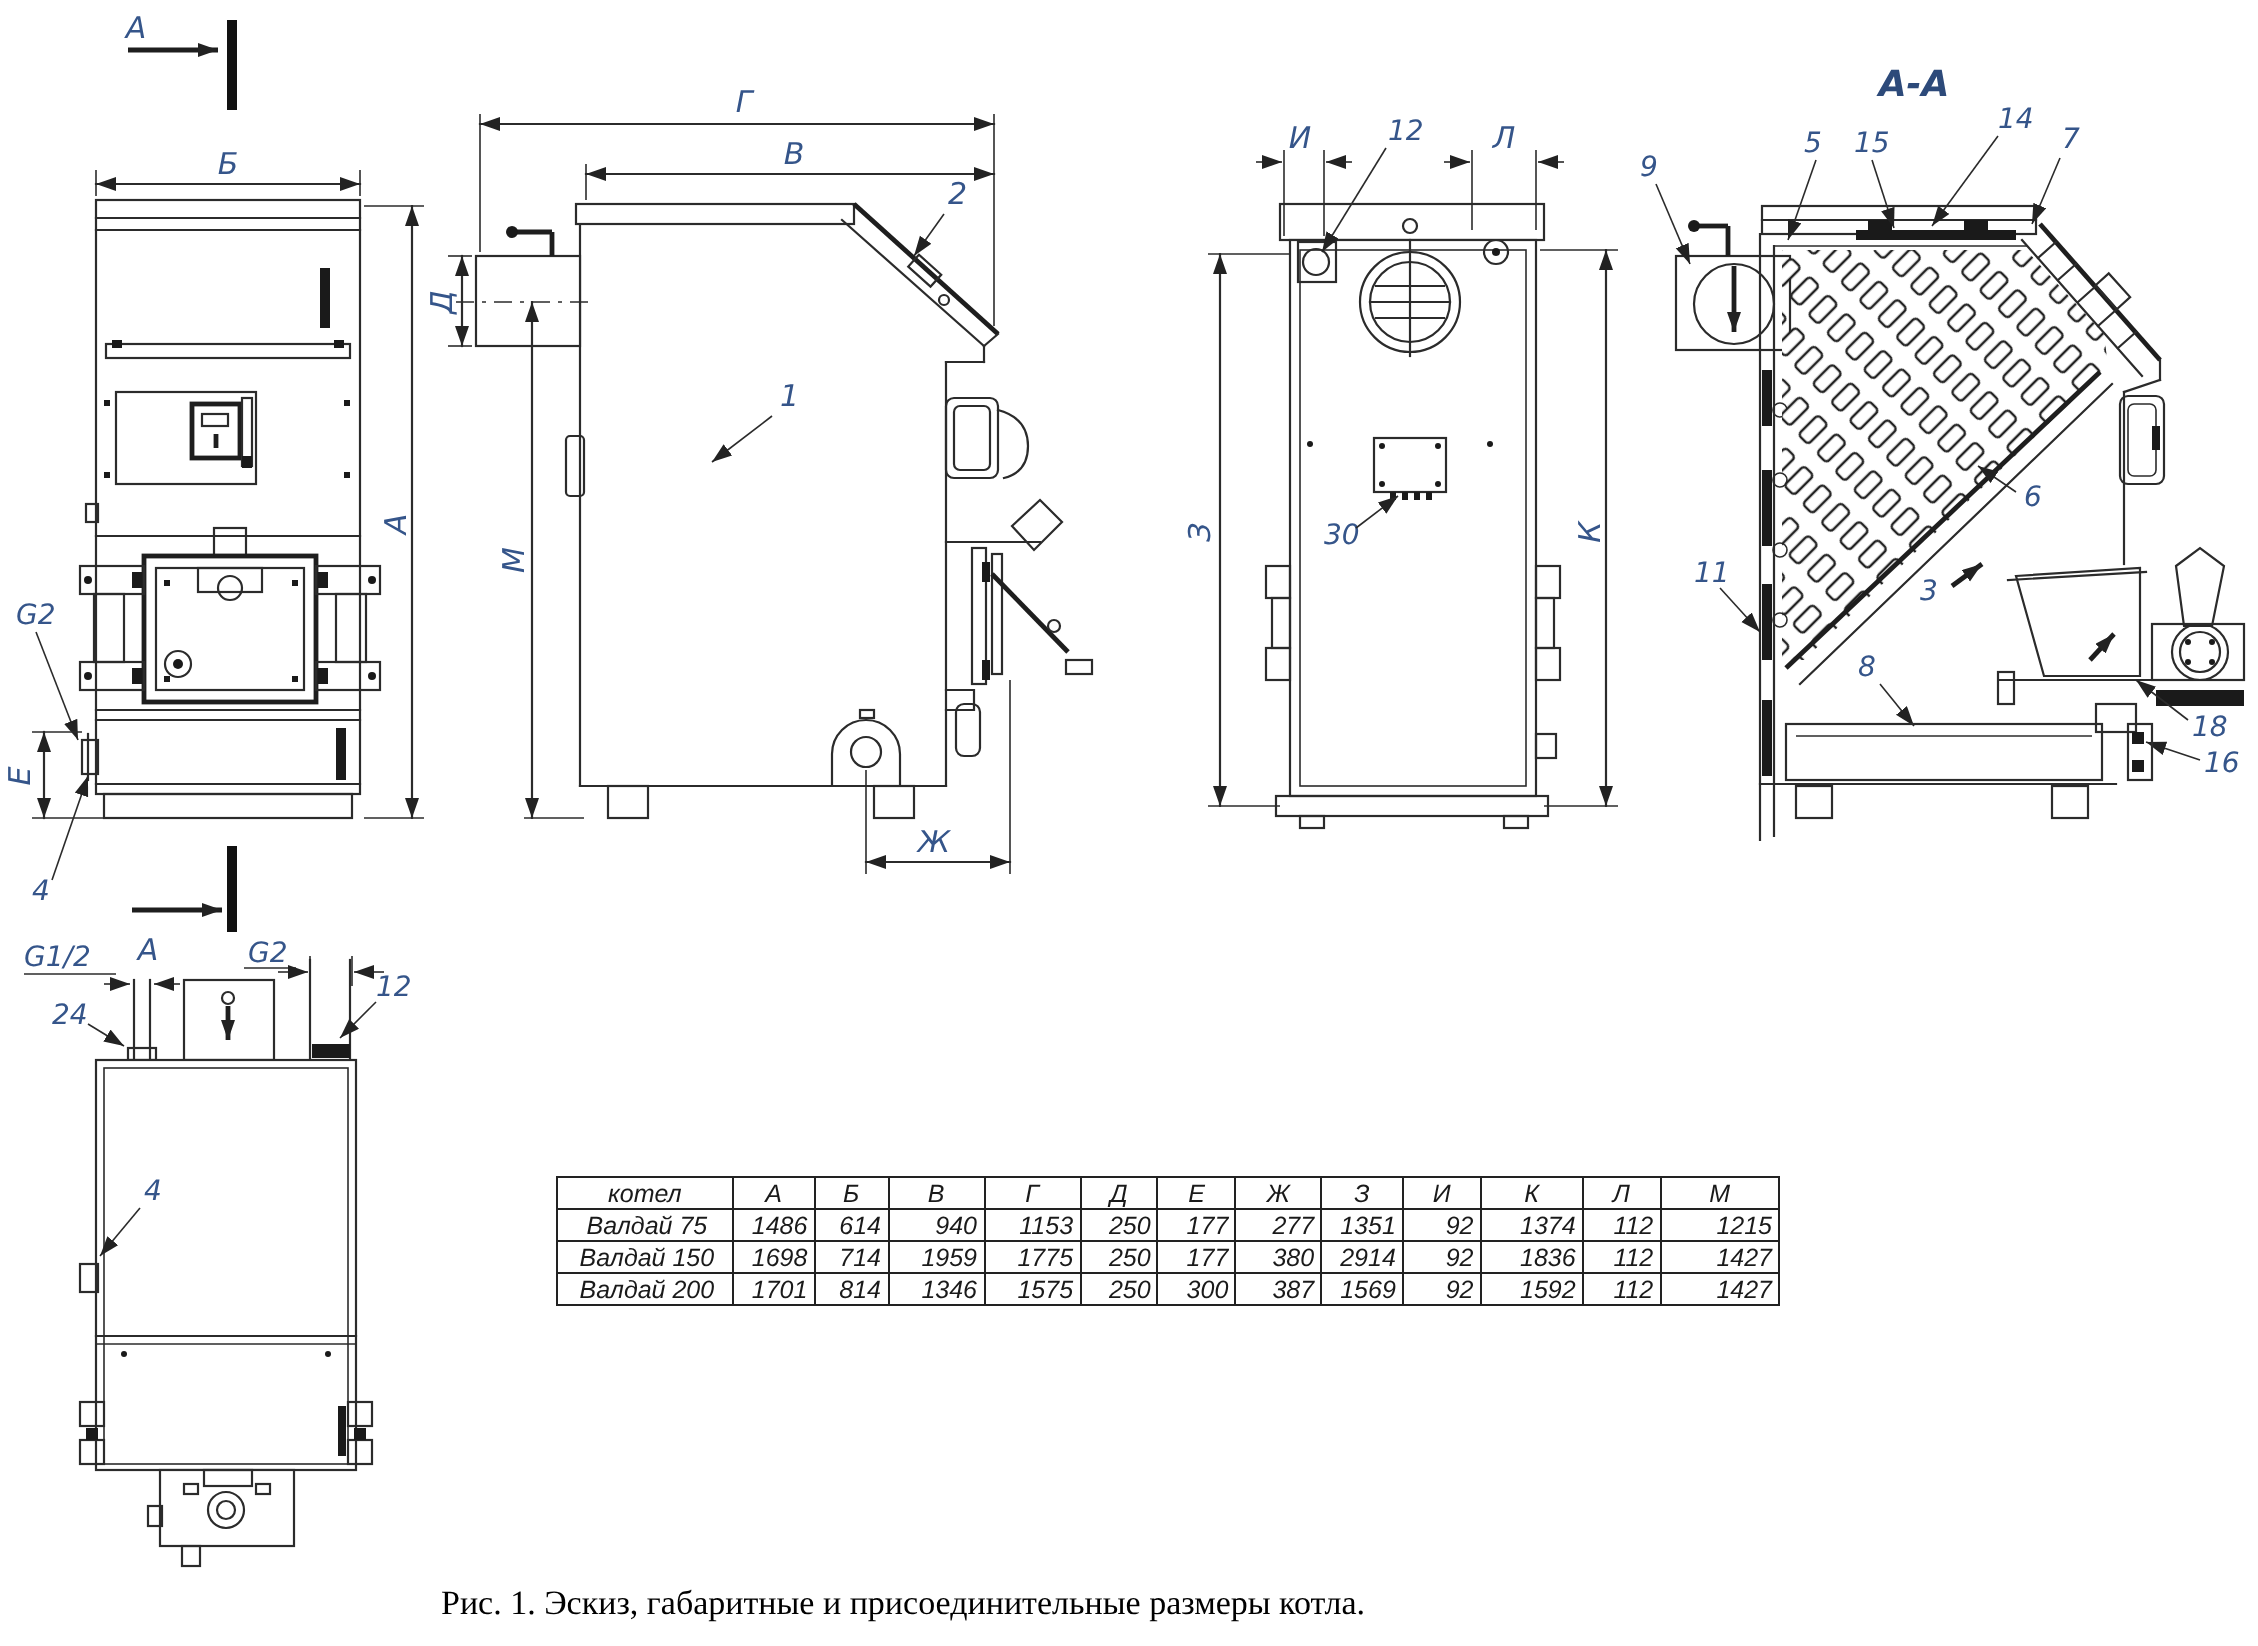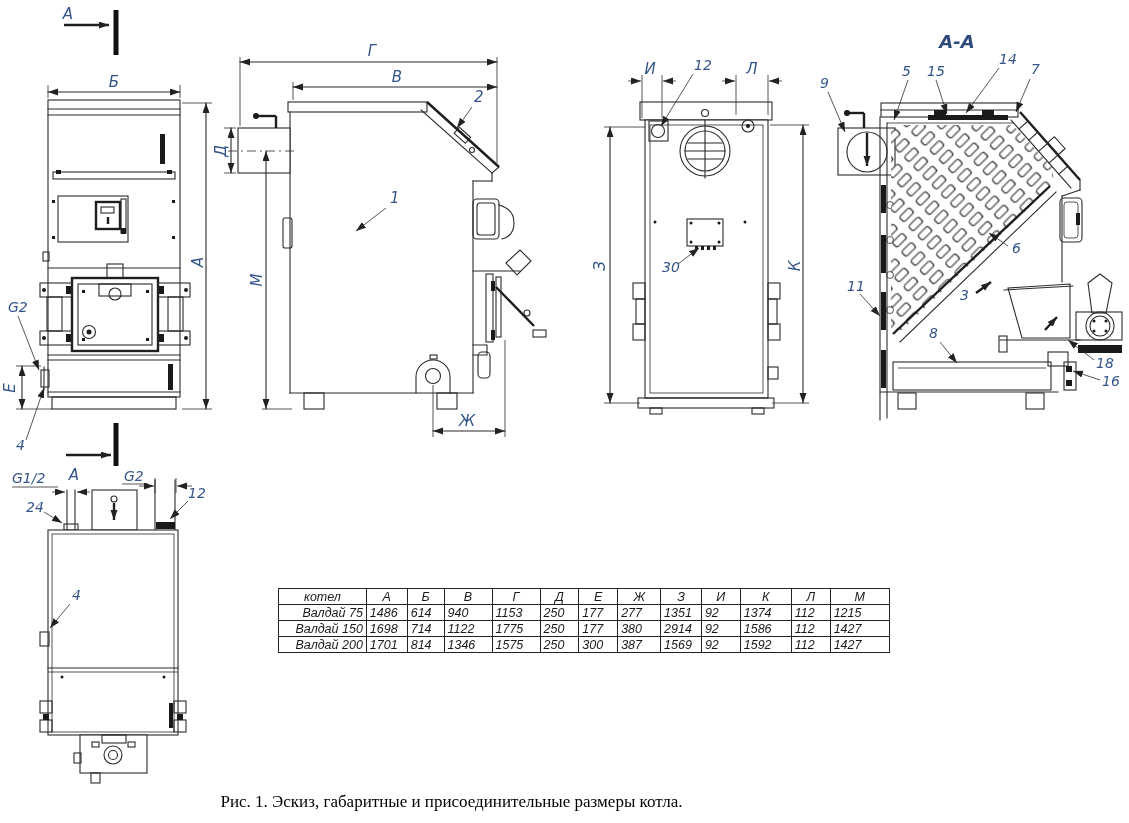--- a/index.html
+++ b/index.html
@@ -16,22 +16,22 @@
   .lbl{fill:#35558a;font:italic 14px "DejaVu Sans",sans-serif;}
   .lblL{fill:#35558a;font:italic 15px "DejaVu Sans",sans-serif;}
   .lblT{fill:#2d4a7a;font:italic bold 18px "DejaVu Sans",sans-serif;}
   .mid{text-anchor:middle;}
   
   #dim-table{position:absolute;left:278px;top:588px;border-collapse:collapse;
      table-layout:fixed;width:612px;font:italic 12.5px "Liberation Sans",sans-serif;color:#1a1a1a;}
   #dim-table td,#dim-table th{border:1.4px solid #222;padding:0 3px;height:15px;
      white-space:nowrap;overflow:hidden;font-weight:normal;}
   #dim-table th{text-align:center;}
-  #dim-table td{text-align:left;}
-  #dim-table td.model{text-align:right;padding-left:5px;}
+  #dim-table td{text-align:right;}
+  #dim-table td.model{text-align:center;padding-left:5px;}
   #caption{position:absolute;left:0;top:792px;width:903px;text-align:center;
      font:17px "Liberation Serif",serif;color:#000;}
 </style>
 </head>
 <body>
 
 <div id="page">
 
 <svg width="1129" height="823" viewBox="0 0 1129 823">
   <defs>
@@ -528,28 +528,28 @@
           <td>1351</td>
           <td>92</td>
           <td>1374</td>
           <td>112</td>
           <td>1215</td>
         </tr>
         <tr>
           <td class="model">Валдай 150</td>
           <td>1698</td>
           <td>714</td>
-          <td>1122</td>
+          <td>1959</td>
           <td>1775</td>
           <td>250</td>
           <td>177</td>
           <td>380</td>
           <td>2914</td>
           <td>92</td>
-          <td>1586</td>
+          <td>1836</td>
           <td>112</td>
           <td>1427</td>
         </tr>
         <tr>
           <td class="model">Валдай 200</td>
           <td>1701</td>
           <td>814</td>
           <td>1346</td>
           <td>1575</td>
           <td>250</td>

